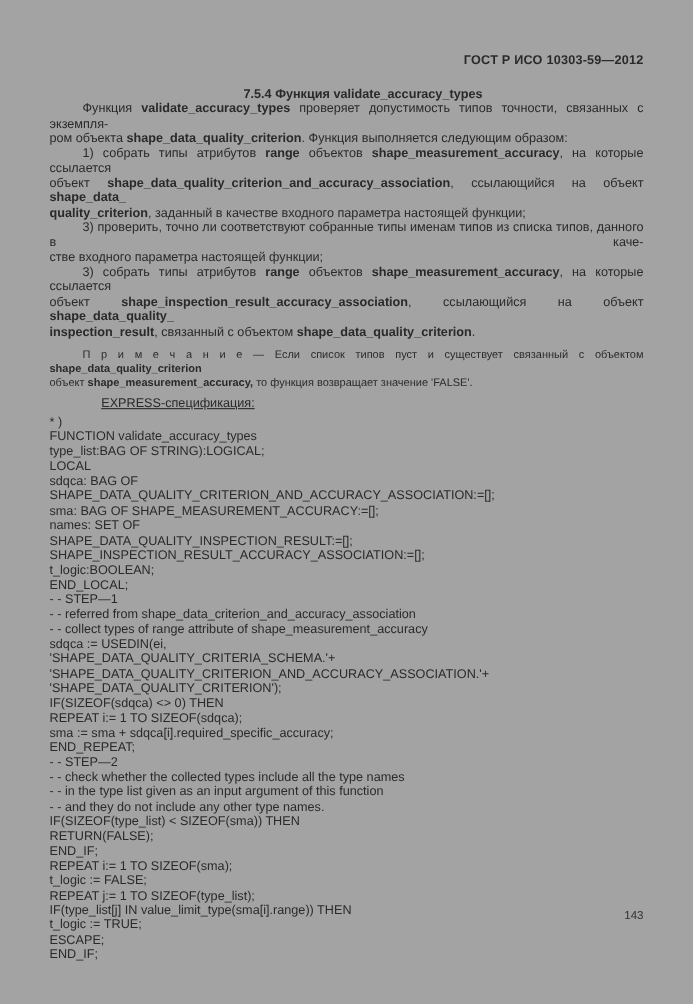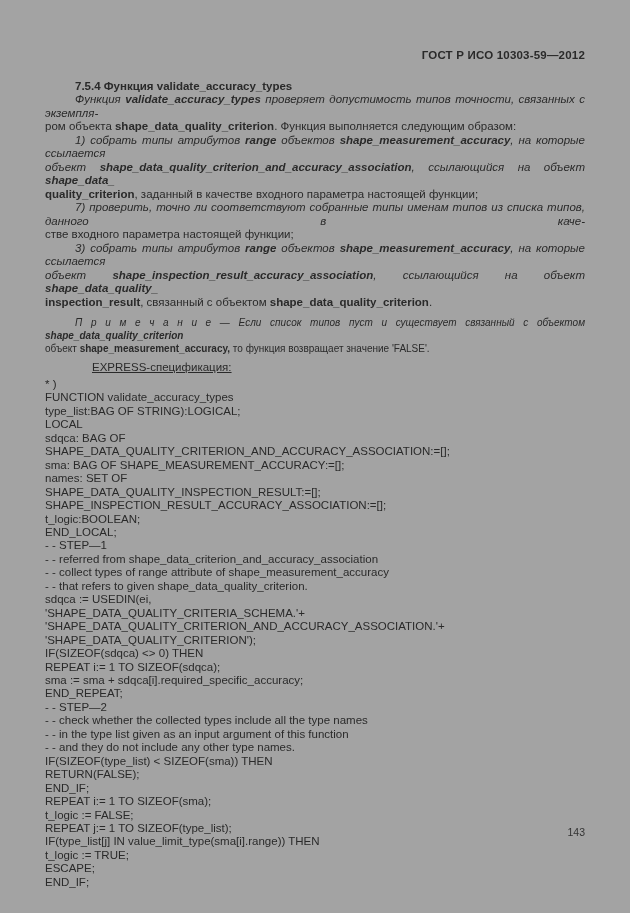--- a/index.html
+++ b/index.html
@@ -27,33 +27,34 @@
     font-size:11.5px;
     line-height:14px;
     letter-spacing:.2px;
   }
   .heading {
     margin-top:17px;
     padding-left:30px;
     font-weight:bold;
     font-size:11.5px;
     line-height:14px;
+    text-align:center;
   }
   .bodytext { margin-top:0; }
   .bl {
     font-size:11.5px;
     line-height:13.5px;
     white-space:normal;
   }
   .bl.small {
     font-size:10px;
     line-height:13px;
   }
   .bl.ind { text-indent:30px; }
-  .bl.jst { text-align:justify; text-align-last:justify;font-style:italic; }
+  .bl.jst { text-align:justify; text-align-last:justify; }
   .bl b { font-weight:bold; }
   .note-gap { margin-top:7px; }
   .express {
     margin-top:5px;
     padding-left:30px;
     font-size:11.5px;
     line-height:14px;
   }
   .express span { text-decoration:underline;padding-left:17px; }
   .code {
@@ -81,21 +82,21 @@
     <div class="docnum">ГОСТ Р ИСО 10303-59—2012</div>
 
     <div class="heading">7.5.4 Функция validate_accuracy_types</div>
 
     <div class="bodytext" id="bodytext">
         <div class="bl ind jst"><span>Функция </span><b>validate_accuracy_types</b><span> проверяет допустимость типов точности, связанных с экземпля-</span></div>
         <div class="bl"><span>ром объекта </span><b>shape_data_quality_criterion</b><span>. Функция выполняется следующим образом:</span></div>
         <div class="bl ind jst"><span>1) собрать типы атрибутов </span><b>range</b><span> объектов </span><b>shape_measurement_accuracy</b><span>, на которые ссылается</span></div>
         <div class="bl jst"><span>объект </span><b>shape_data_quality_criterion_and_accuracy_association</b><span>, ссылающийся на объект </span><b>shape_data_</b></div>
         <div class="bl"><b>quality_criterion</b><span>, заданный в качестве входного параметра настоящей функции;</span></div>
-        <div class="bl ind jst"><span>7) проверить, точно ли соответствуют собранные типы именам типов из списка типов, данного в каче-</span></div>
+        <div class="bl ind jst"><span>3) проверить, точно ли соответствуют собранные типы именам типов из списка типов, данного в каче-</span></div>
         <div class="bl"><span>стве входного параметра настоящей функции;</span></div>
         <div class="bl ind jst"><span>3) собрать типы атрибутов </span><b>range</b><span> объектов </span><b>shape_measurement_accuracy</b><span>, на которые ссылается</span></div>
         <div class="bl jst"><span>объект </span><b>shape_inspection_result_accuracy_association</b><span>, ссылающийся на объект </span><b>shape_data_quality_</b></div>
         <div class="bl"><b>inspection_result</b><span>, связанный с объектом </span><b>shape_data_quality_criterion</b><span>.</span></div>
         <div class="bl ind jst small note-gap"><span>П р и м е ч а н и е — Если список типов пуст и существует связанный с объектом </span><b>shape_data_quality_criterion</b></div>
         <div class="bl small"><span>объект </span><b>shape_measurement_accuracy,</b><span> то функция возвращает значение 'FALSE'.</span></div>
       </div>
 
     <div class="express"><span>EXPRESS-спецификация:</span></div>
 
@@ -108,21 +109,20 @@
         <div class="code-line">SHAPE_DATA_QUALITY_CRITERION_AND_ACCURACY_ASSOCIATION:=[];</div>
         <div class="code-line">sma: BAG OF SHAPE_MEASUREMENT_ACCURACY:=[];</div>
         <div class="code-line">names: SET OF</div>
         <div class="code-line">SHAPE_DATA_QUALITY_INSPECTION_RESULT:=[];</div>
         <div class="code-line">SHAPE_INSPECTION_RESULT_ACCURACY_ASSOCIATION:=[];</div>
         <div class="code-line">t_logic:BOOLEAN;</div>
         <div class="code-line">END_LOCAL;</div>
         <div class="code-line">- - STEP—1</div>
         <div class="code-line">- - referred from shape_data_criterion_and_accuracy_association</div>
         <div class="code-line">- - collect types of range attribute of shape_measurement_accuracy</div>
-        <div class="code-line">- - that refers to given shape_data_quality_criterion.</div>
         <div class="code-line">sdqca := USEDIN(ei,</div>
         <div class="code-line">'SHAPE_DATA_QUALITY_CRITERIA_SCHEMA.'+</div>
         <div class="code-line">'SHAPE_DATA_QUALITY_CRITERION_AND_ACCURACY_ASSOCIATION.'+</div>
         <div class="code-line">'SHAPE_DATA_QUALITY_CRITERION');</div>
         <div class="code-line">IF(SIZEOF(sdqca) &lt;&gt; 0) THEN</div>
         <div class="code-line">REPEAT i:= 1 TO SIZEOF(sdqca);</div>
         <div class="code-line">sma := sma + sdqca[i].required_specific_accuracy;</div>
         <div class="code-line">END_REPEAT;</div>
         <div class="code-line">- - STEP—2</div>
         <div class="code-line">- - check whether the collected types include all the type names</div>

